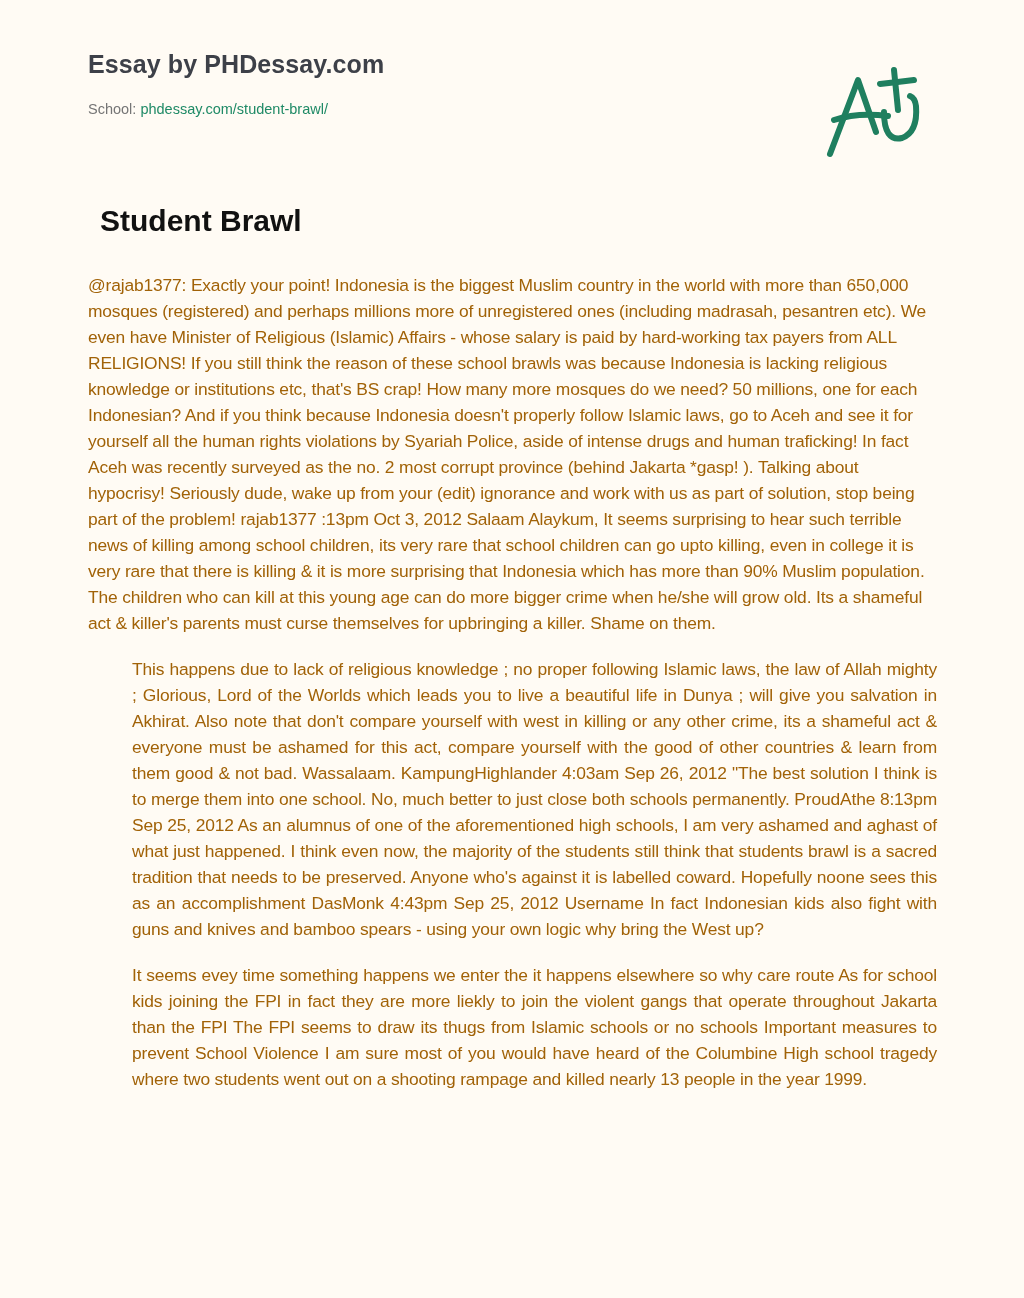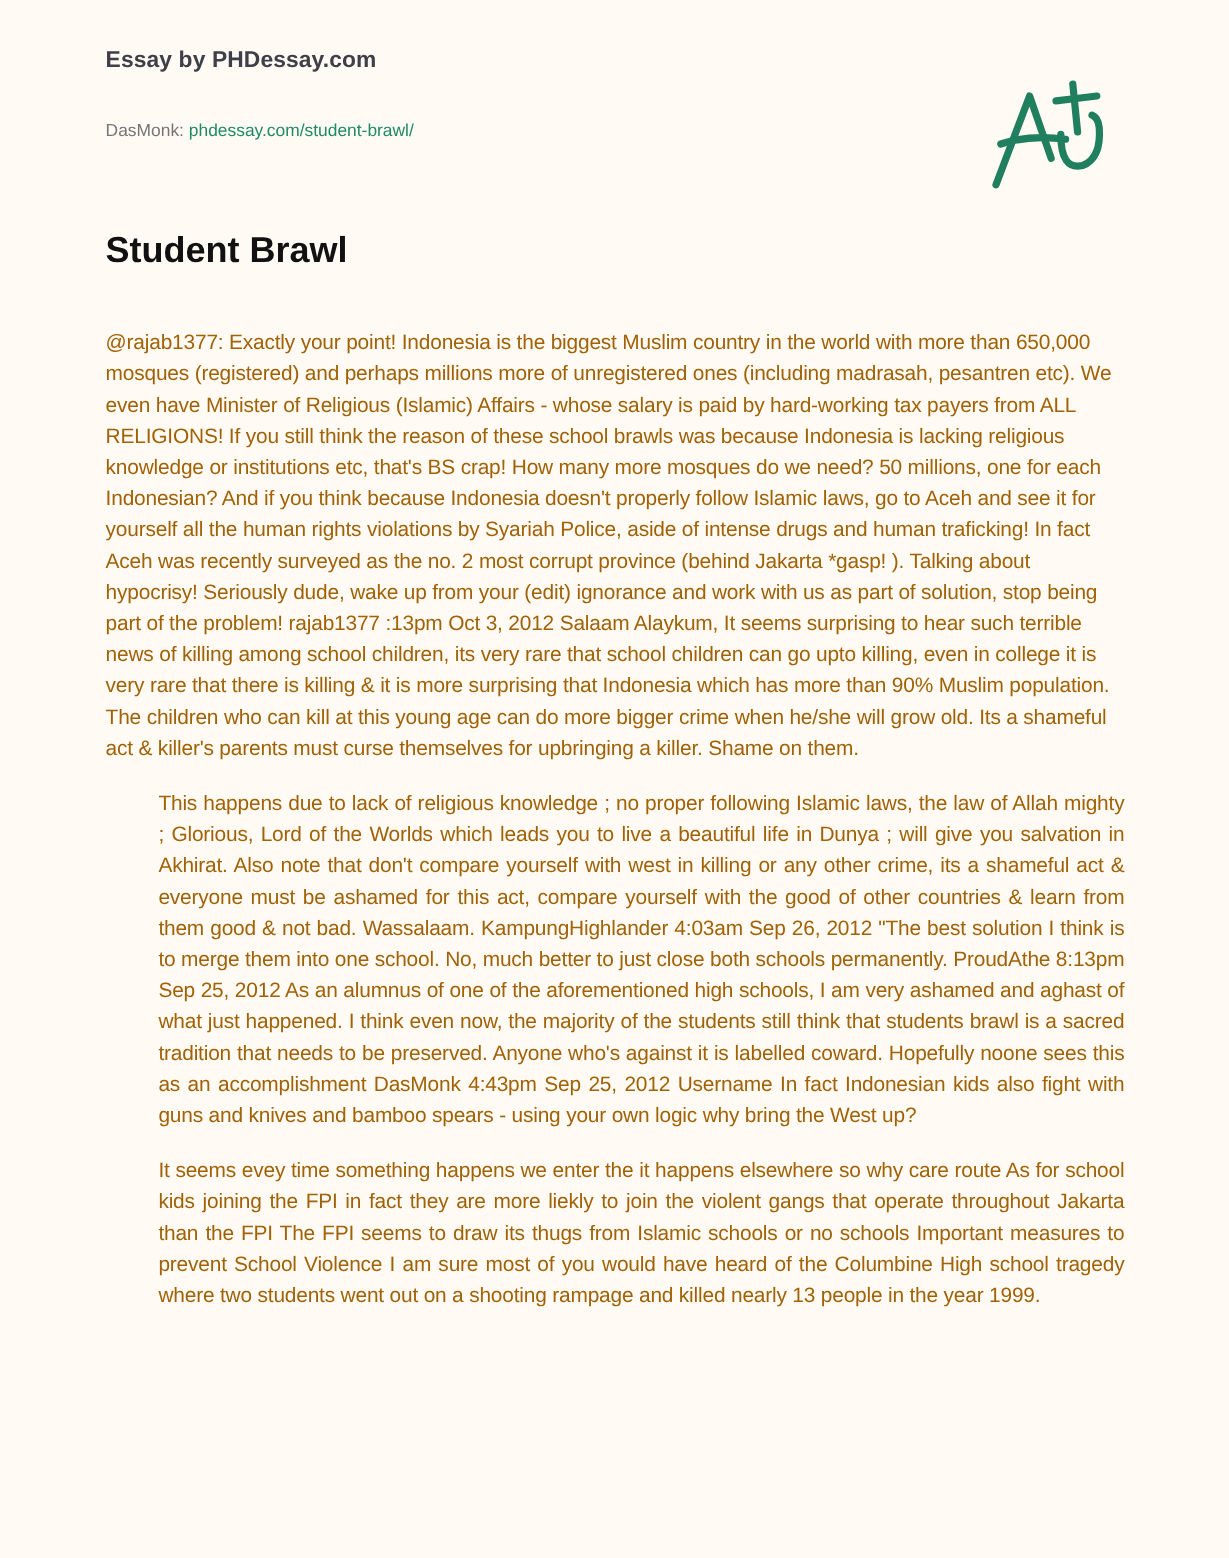--- a/index.html
+++ b/index.html
@@ -4,53 +4,53 @@
   <style>
     html, body { margin: 0; padding: 0; }
     body {
       width: 1024px; height: 1298px; overflow: hidden;
       background: #fffbf4;
       font-family: "Liberation Sans", sans-serif;
       color: #1a1a1a;
       position: relative;
     }
     .site-title {
-      position: absolute; left: 88px; top: 40px;
-      font-size: 19px; font-weight: bold; color: #3d4048;
+      position: absolute; left: 88px; top: 50px;
+      font-size: 25px; font-weight: bold; color: #3d4048;
       letter-spacing: 0.1px;
     }
     .source {
       position: absolute; left: 88px; top: 101px;
       font-size: 14.5px; color: #757575;
     }
     .source a { color: #1f8a66; text-decoration: none; }
     .logo {
       position: absolute; left: 818px; top: 62px; width: 120px; height: 100px;
     }
     .page-title {
-      position: absolute; left: 88px; top: 192px; margin: 0;
+      position: absolute; left: 88px; top: 192px; margin: 12px;
       font-size: 30px; font-weight: bold; color: #111;
     }
     .content {
       position: absolute; left: 88px; top: 272px; width: 849px;
     }
     .content p {
       margin: 0 0 20px 0;
       font-size: 17.4px; line-height: 26px; color: #a16207;
       letter-spacing: -0.15px;
     }
     .content p.justify { text-align: justify; margin-left: 44px; }
   </style>
 </head>
 <body>
 
 <div class="site-title">Essay by PHDessay.com</div>
 
 <div class="source">
-  <span>DasMonk: </span><a>phdessay.com/student-brawl/</a>
+  <span>School: </span><a>phdessay.com/student-brawl/</a>
 </div>
 
 <div class="logo">
   <svg width="120" height="100" viewBox="0 0 120 100" fill="none" stroke="#1f7f5f" stroke-width="6" stroke-linecap="round" stroke-linejoin="round">
     <path d="M12 92 L40 18 L58 70"></path>
     <path d="M16 58 Q40 50 70 54"></path>
     <path d="M76 8 L80 48"></path>
     <path d="M62 22 Q80 20 96 18"></path>
     <path d="M66 50 Q66 80 84 76 Q100 70 98 44 Q97 36 92 34"></path>
   </svg>

